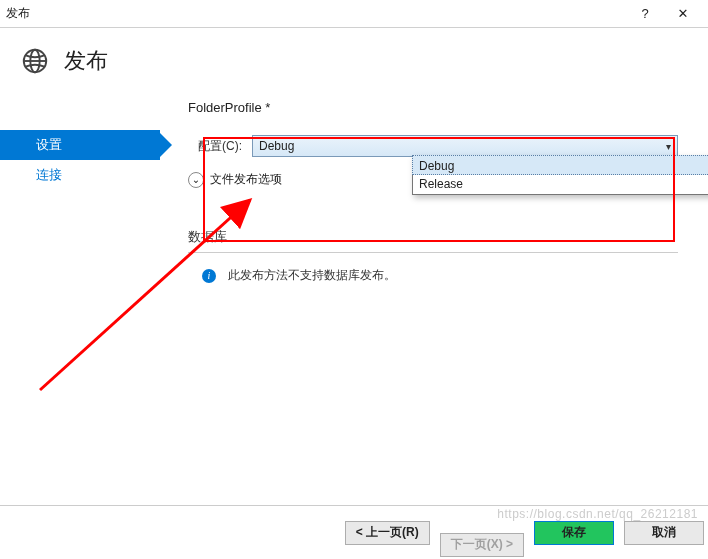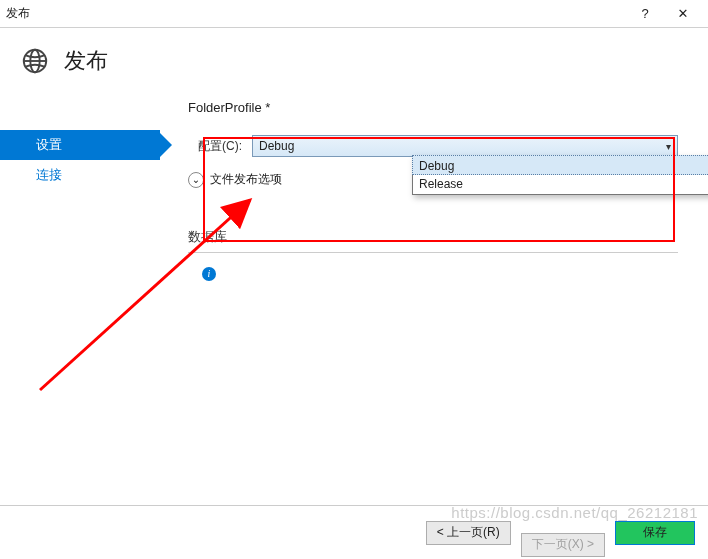--- a/index.html
+++ b/index.html
@@ -29,25 +29,25 @@
   .dropdown .opt { height: 20px; line-height: 20px; padding: 0 6px; font-size: 12px; color: #222; cursor: default; }
   .dropdown .opt.sel { background: #d6e8f7; border: 1px dotted #5a7fa5; margin: -1px; }
   .expander { display: flex; align-items: center; margin-top: 6px; font-size: 12px; color: #222; }
   .expander .chev { width: 16px; height: 16px; border: 1px solid #888; border-radius: 50%; margin-right: 6px; display: flex; align-items: center; justify-content: center; font-size: 10px; }
   .section-h { font-size: 13px; color: #333; margin-top: 40px; margin-bottom: 6px; }
   .hr { border-top: 1px solid #ccc; margin-bottom: 14px; }
   .info { display: flex; align-items: center; font-size: 12px; color: #333; padding-left: 14px; }
   .info-icon { width: 14px; height: 14px; border-radius: 50%; background: #0078d4; color: #fff; font-size: 10px; line-height: 14px; text-align: center; margin-right: 12px; font-style: italic; font-family: Georgia, serif; }
   .red-box { position: absolute; border: 2px solid #f00; pointer-events: none; z-index: 20; }
   .arrow-svg { position: absolute; pointer-events: none; z-index: 25; }
-  .footer { position: absolute; bottom: 0; left: 0; right: 0; height: 54px; border-top: 1px solid #ccc; display: flex; align-items: center; justify-content: flex-end; padding-right: 13px; gap: 10px; }
+  .footer { position: absolute; bottom: 0; left: 0; right: 0; height: 54px; border-top: 1px solid #ccc; display: flex; align-items: center; justify-content: flex-end; padding-right: 4px; gap: 10px; font-weight: bold; }
   .btn { height: 24px; min-width: 80px; padding: 0 10px; border: 1px solid #adadad; background: #e9e9e9; font-size: 12px; color: #222; display: flex; align-items: center; justify-content: center; cursor: default; }
   .btn.disabled { color: #a0a0a0; margin-top: 24px; }
   .btn.primary { border: 1px solid #0078d4; background: #22c55e; }
-  .watermark { position: absolute; right: 10px; bottom: 38px; font-size: 15px; color: #ccc; letter-spacing: 0.5px; pointer-events: none; z-index: 1; }
+  .watermark { position: absolute; right: 10px; bottom: 38px; font-size: 12px; color: #ccc; letter-spacing: 0.5px; pointer-events: none; z-index: 1; }
 </style>
 </head>
 <body>
 
 <div class="titlebar">
   <span>发布</span>
   <span class="spacer"></span>
   <span class="tb-btn">?</span>
   <span class="tb-btn">✕</span>
 </div>
@@ -89,20 +89,21 @@
 
     <div class="dropdown">
       <div class="opt sel">Debug</div>
       <div class="opt">Release</div>
     </div>
 
     <div class="section-h">数据库</div>
     <div class="hr"></div>
     <div class="info">
       <span class="info-icon">i</span>
+      <span>此发布方法不支持数据库发布。</span>
     </div>
   </div>
 </div>
 
 <div class="red-box" style="left:203px; top:137px; width:472px; height:105px;"></div>
 
 <svg class="arrow-svg" style="left:20px; top:160px;" width="260" height="250">
   <defs>
     <marker id="ah" markerWidth="12" markerHeight="12" refX="9" refY="5" orient="auto">
       <path d="M0,0 L10,5 L0,10 Z" fill="#f00"></path>
@@ -110,13 +111,14 @@
   </defs>
   <line x1="20" y1="230" x2="230" y2="40" stroke="#f00" stroke-width="3" marker-end="url(#ah)"></line>
 </svg>
 
 <div class="watermark">https://blog.csdn.net/qq_26212181</div>
 
 <div class="footer">
   <div class="btn">&lt; 上一页(R)</div>
   <div class="btn disabled">下一页(X) &gt;</div>
   <div class="btn primary">保存</div>
+  <div class="btn">取消</div>
 </div>
 
 </body></html>

